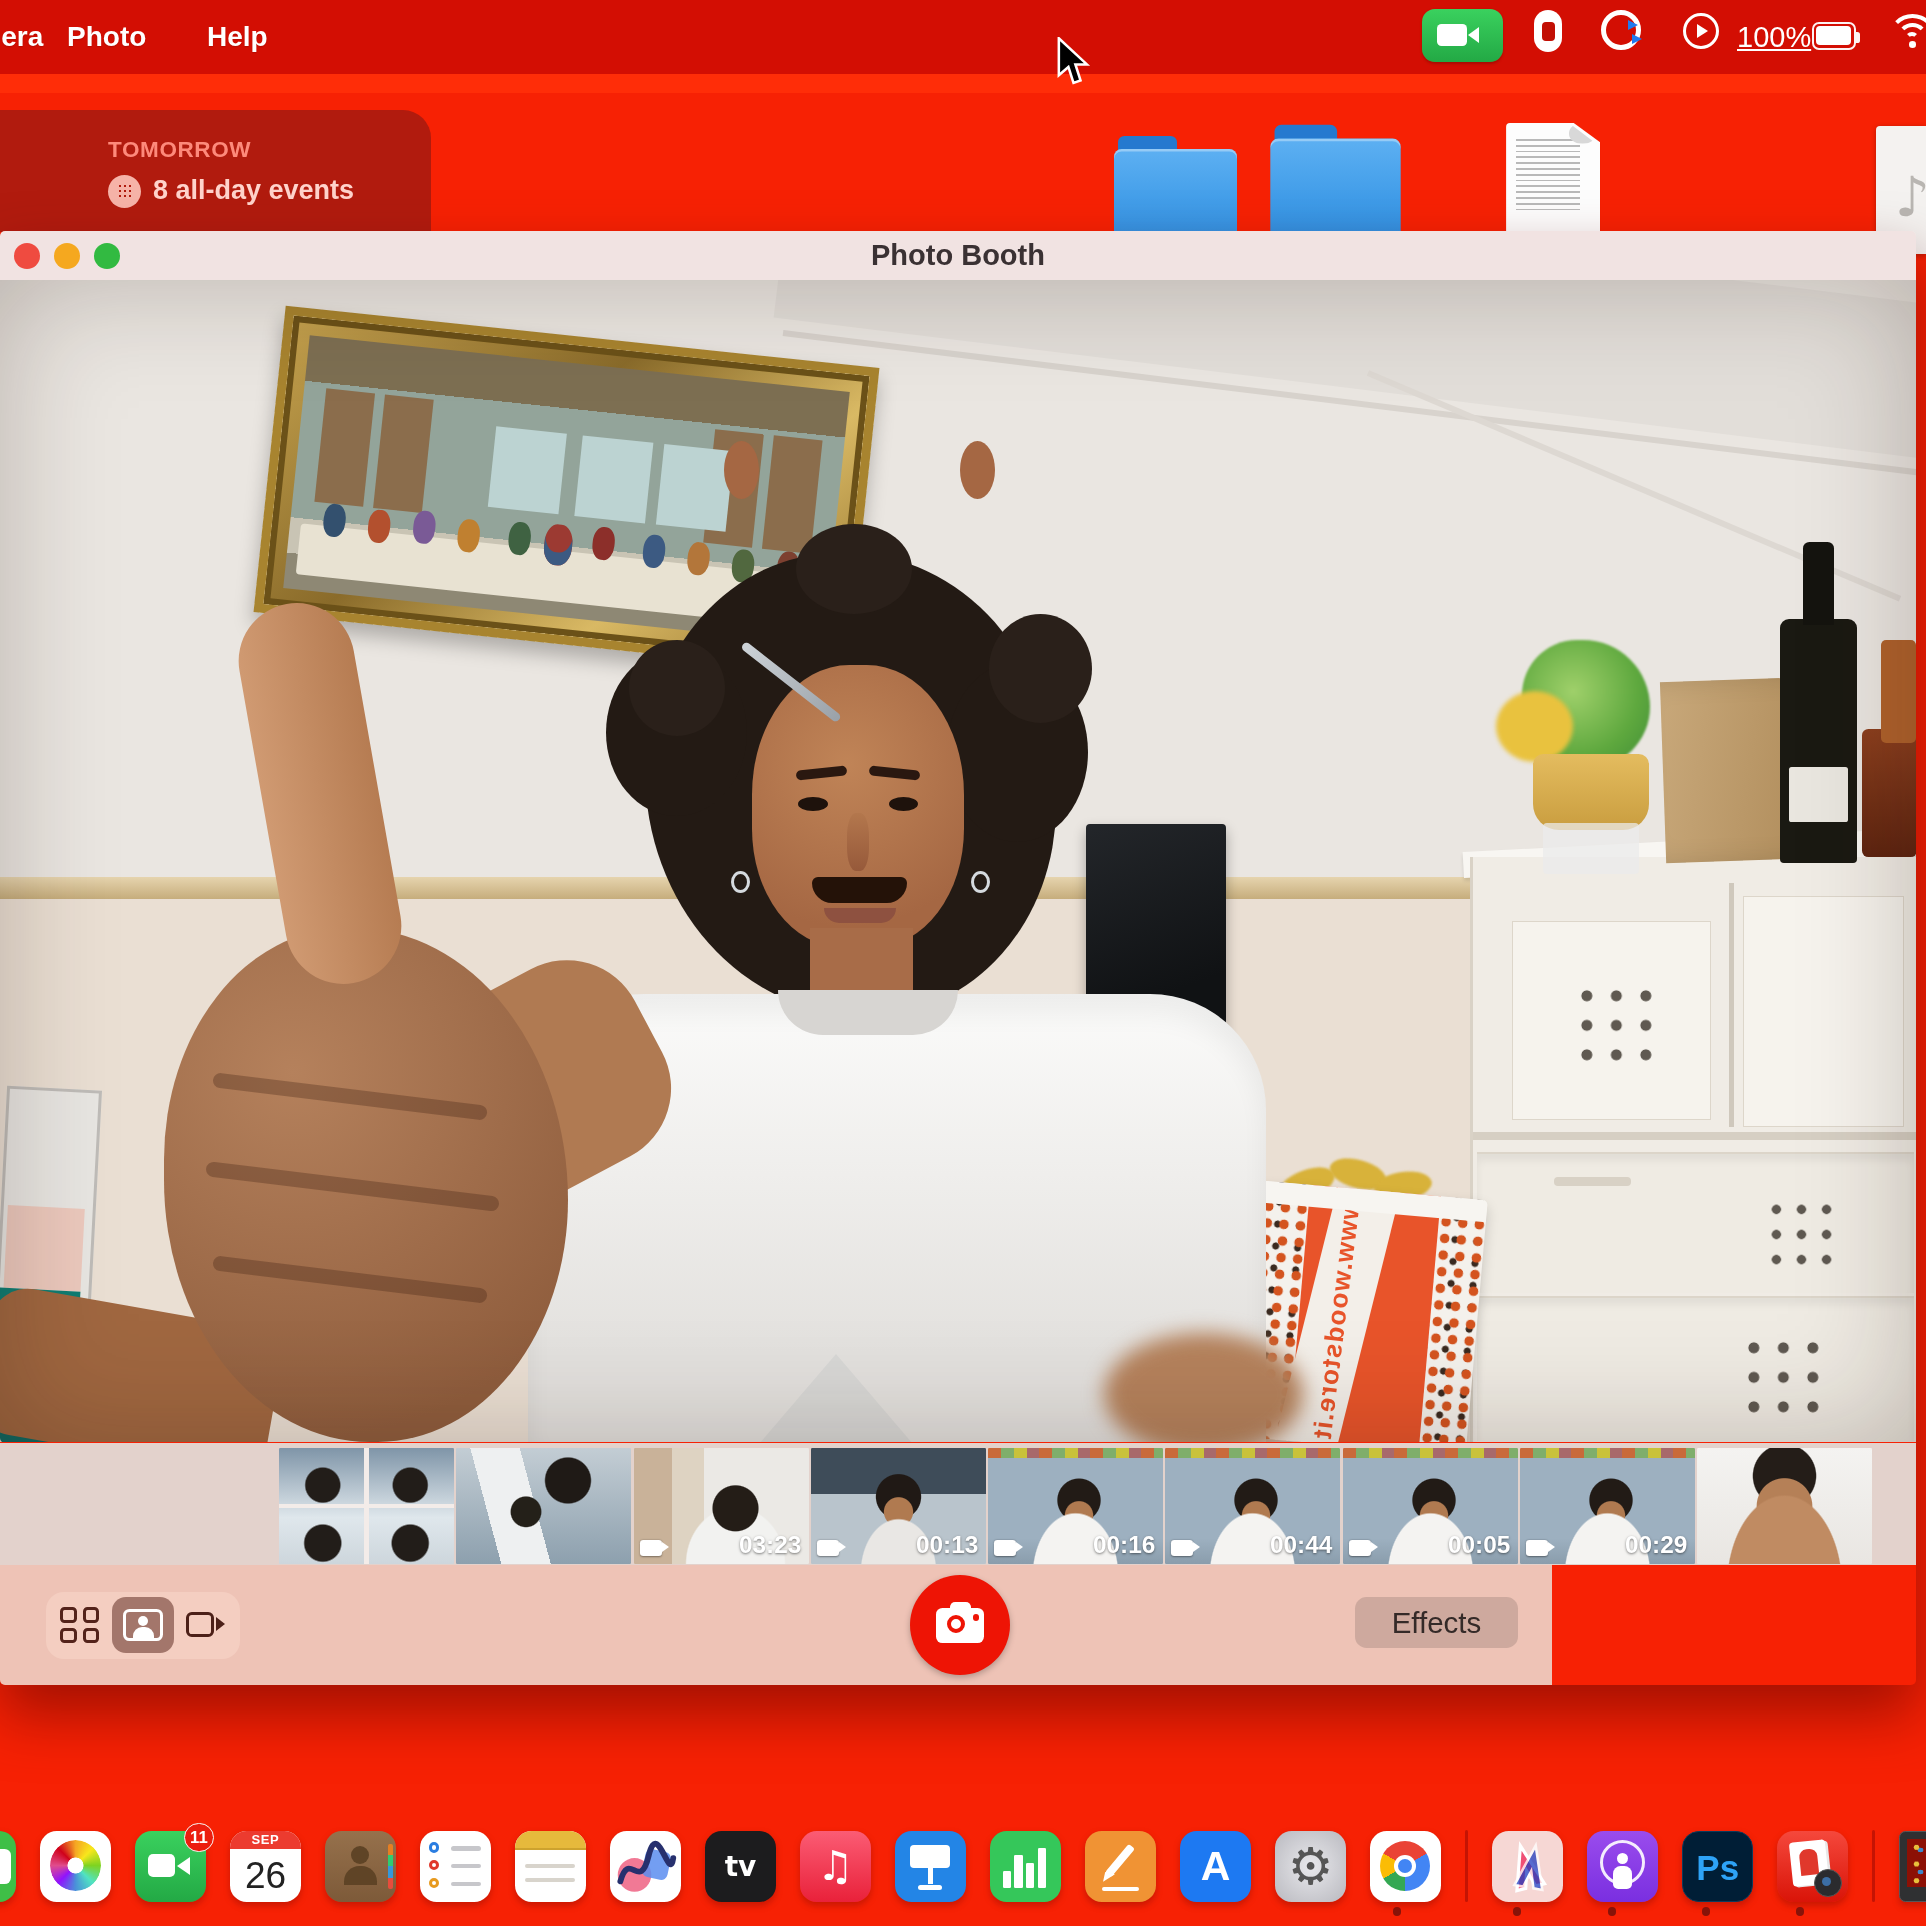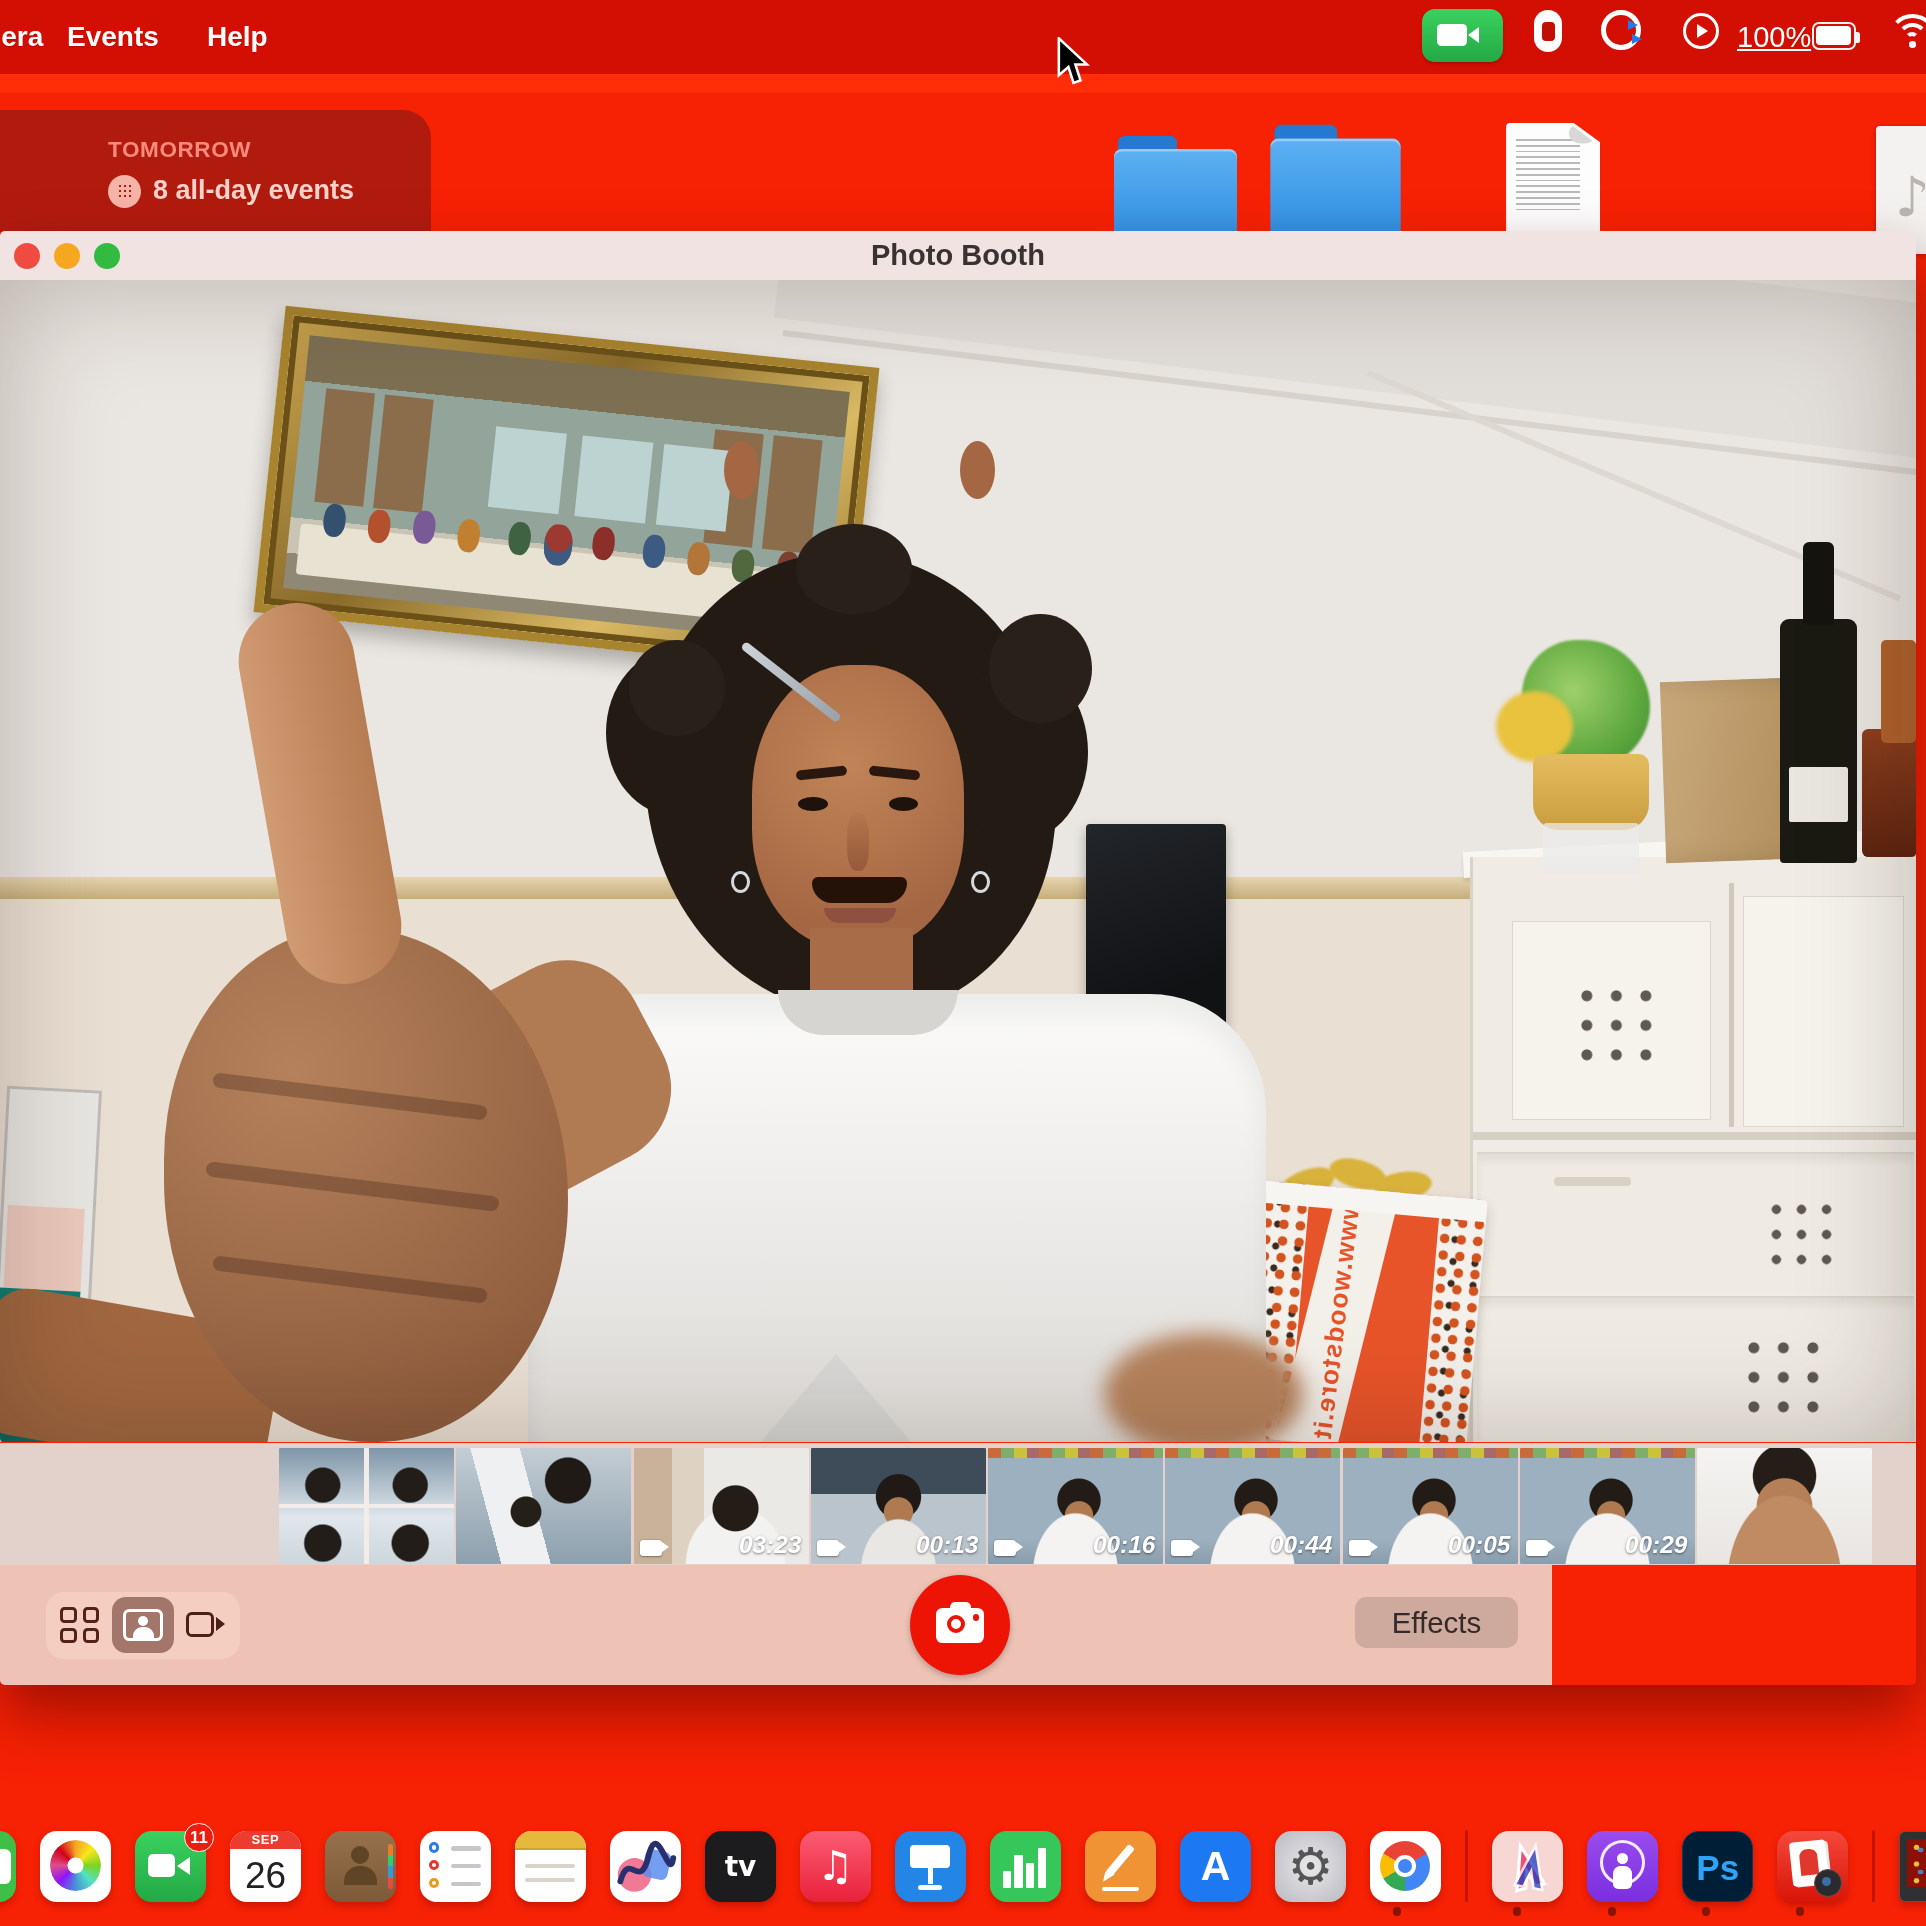--- a/index.html
+++ b/index.html
@@ -140,21 +140,21 @@
   .tee .graphic { position:absolute; left:231px; top:360px; width:154px; height:90px; background:#d8d8d6; clip-path:polygon(50% 0,100% 100%,0 100%); }
   .arm-raised { position:absolute; left:334px; top:719px; width:334px; height:212px; background:#b07a52; transform:rotate(-28deg); border-radius:77px; }
   .fist { position:absolute; left:164px; top:648px; width:404px; height:514px; background:radial-gradient(circle at 32% 28%, #b5815c, #8f5d3d 80%); border-radius:46% 54% 48% 52%; }
   .fline { position:absolute; height:15.4px; background:rgba(60,30,15,.30); border-radius:7.7px; transform:rotate(7deg); }
   .thumb { position:absolute; left:262px; top:321px; width:116px; height:385px; background:linear-gradient(90deg,#d09a72,#b67c52); border-radius:58px; transform:rotate(-10deg); }
   .wrist { position:absolute; left:-19px; top:1027px; width:295px; height:148px; background:#a06740; transform:rotate(10deg); border-radius:39px; }
   .otherhand { position:absolute; left:1104px; top:1053px; width:199px; height:122px; background:#b5825c; border-radius:50%; filter:blur(10.3px); }
   .vignette { position:absolute; inset:0; box-shadow:inset 0 0 116px rgba(40,20,10,.25); pointer-events:none; }
 
   
-  .filmstrip { position:absolute; left:0; top:1212px; width:1916px; height:122px; background:#e3d2cc;font-style:italic; }
+  .filmstrip { position:absolute; left:0; top:1212px; width:1916px; height:122px; background:#e3d2cc; }
   .th { position:absolute; top:5.1px; width:175px; height:116px; border-radius:1.3px; overflow:hidden; background:#999; }
   .th .dur { position:absolute; right:7.7px; bottom:5.1px; font-size:24.4px; font-weight:600; color:#fff; text-shadow:0 1.3px 2.6px rgba(0,0,0,.5); }
   .th .vc { position:absolute; left:6.4px; bottom:7.7px; width:22px; height:16.7px; background:#fff; border-radius:3.2px; box-shadow:0 0.6px 1.9px rgba(0,0,0,.4); }
   .th .vc::after { content:""; position:absolute; right:-6.4px; top:2.6px; border-top:5.8px solid transparent; border-bottom:5.8px solid transparent; border-left:7px solid #fff; }
   .t1 { background-image:
     radial-gradient(circle at 25% 32%, #221d19 11%, transparent 12%),
     radial-gradient(circle at 75% 32%, #221d19 11%, transparent 12%),
     radial-gradient(circle at 25% 82%, #221d19 11%, transparent 12%),
     radial-gradient(circle at 75% 82%, #221d19 11%, transparent 12%),
     linear-gradient(90deg, transparent 48.5%, #f3ece9 48.5% 51.5%, transparent 51.5%),
@@ -271,21 +271,21 @@
   .ic-min { background:#2f3032; border:1.9px solid #56565a; border-radius:6.4px; }
   .ic-min .scr { position:absolute; left:6.4px; top:7.7px; width:55px; height:48px; background:#8c1005; background-image:radial-gradient(#e8c03c 2.6px, transparent 3.2px),radial-gradient(#3c86c8 2.6px, transparent 3.2px); background-size:19px 16.7px, 27px 22px; }
 
   .cursor { position:absolute; left:1056px; top:37px; z-index:60; }
 </style>
 </head>
 <body>
 
 <div class="menubar">
   <div class="mitem" style="left:1.3px;">era</div>
-  <div class="mitem" style="left:67px;">Events</div>
+  <div class="mitem" style="left:67px;">Photo</div>
   <div class="mitem" style="left:207px;">Help</div>
 
   <div class="fty">
     <div class="cam-body"></div>
     <div class="cam-lens"></div>
   </div>
   <div class="recpill">
       <i></i>
     </div>
   <div class="ccicon">

